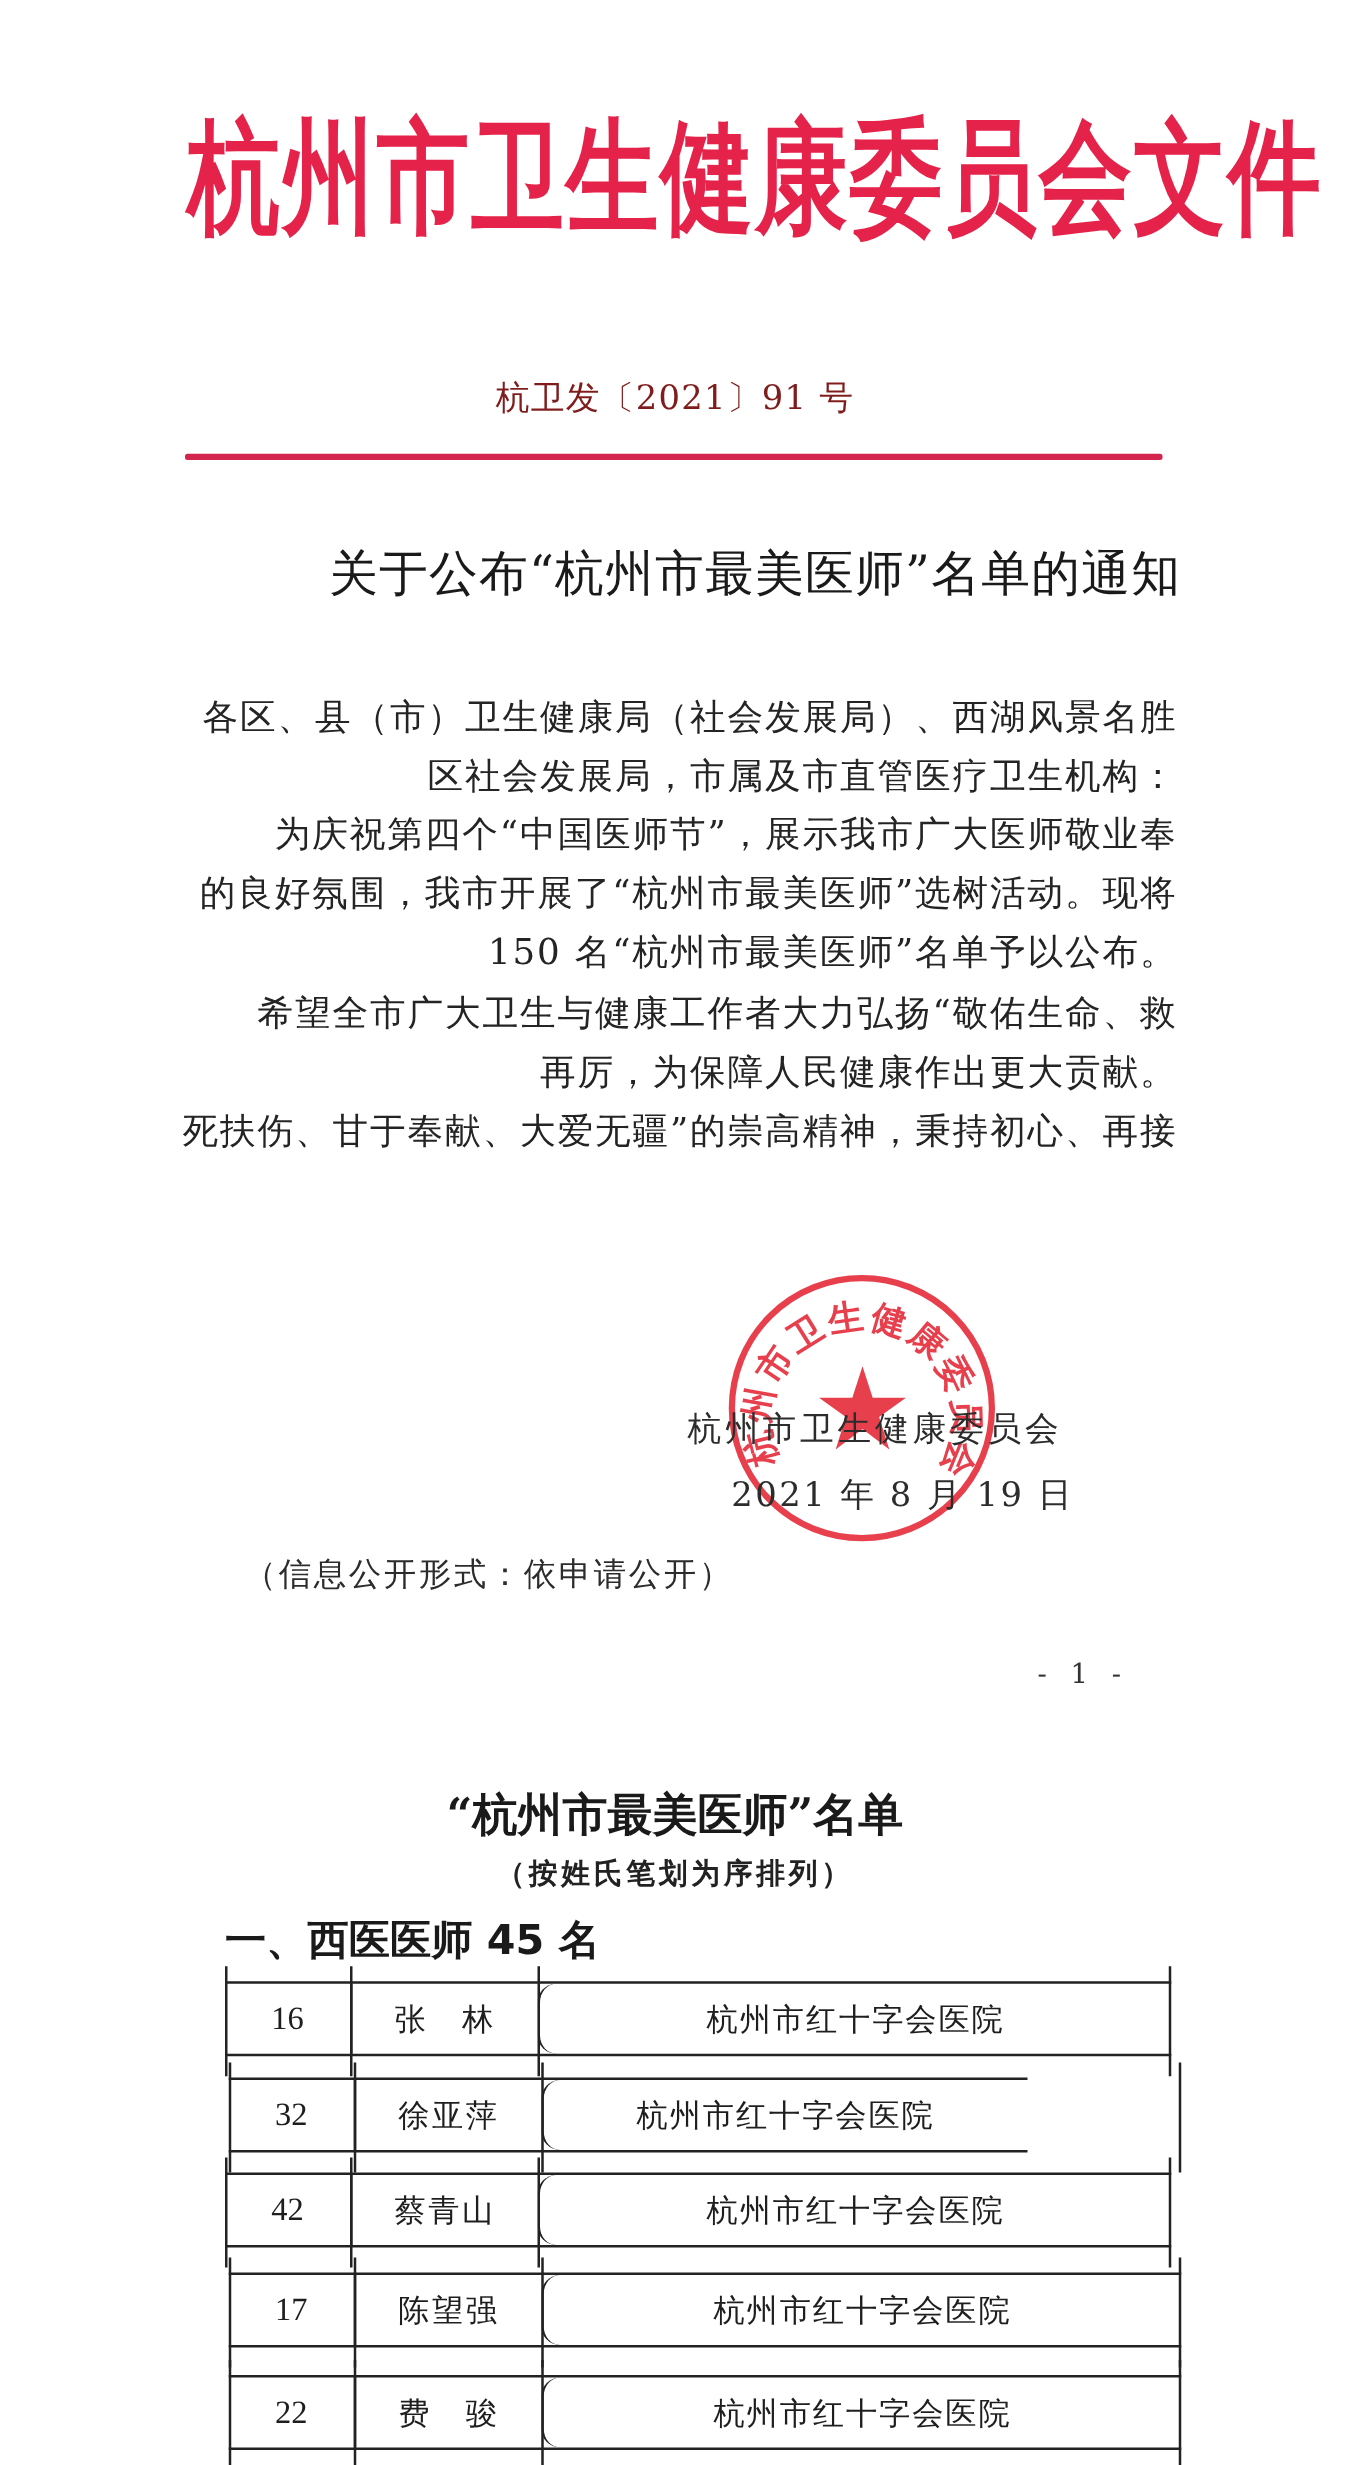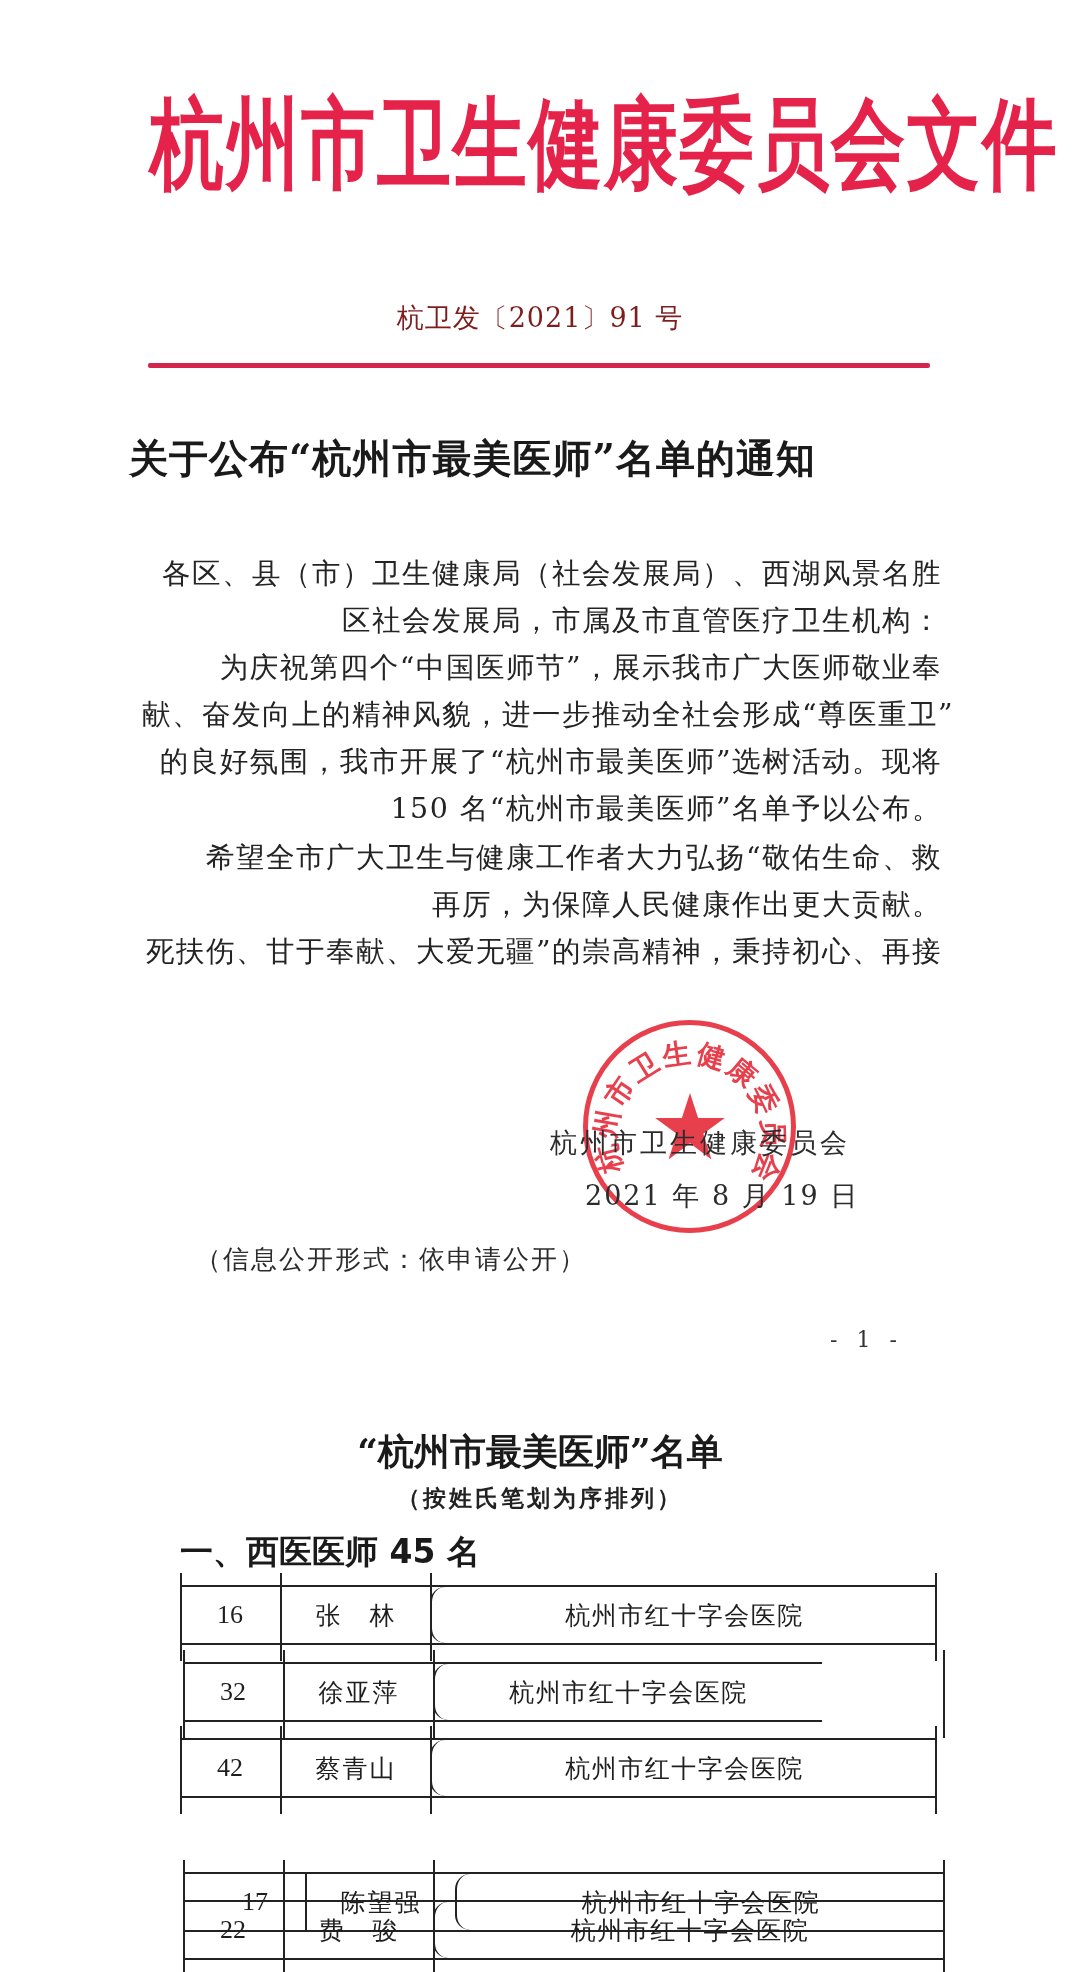--- a/index.html
+++ b/index.html
@@ -17,22 +17,22 @@
 
   .doc-number {
     position: absolute; left: 0; width: 1080px; top: 300px; text-align: center;
     font-size: 27px; color: #7f1d1d; letter-spacing: 1px;
   }
   .red-rule {
     position: absolute; left: 148px; top: 363px; width: 782px; height: 5px;
     background: #d3264f; border-radius: 2px;
   }
   .notice-title {
-    position: absolute; left: 0; width: 945px; top: 432px; text-align: center;
-    font-size: 39px; font-weight: bold; color: #1a1a1a; letter-spacing: 1px;
+    position: absolute; left: 0; width: 945px; top: 432px; text-align: right;
+    font-size: 39px; font-weight: normal; color: #1a1a1a; letter-spacing: 1px;
   }
   .body-text {
     position: absolute; left: 142px; top: 550px; width: 800px;
     font-size: 28.5px; line-height: 47px; color: #242424; letter-spacing: 1.5px;
   }
   .body-text p { white-space: nowrap; text-align: right; }
   .body-text .indent { padding-left: 62px; }
   .body-text .para { margin-top: 2px; }
 
   .seal {
@@ -108,21 +108,20 @@
 
 <div class="doc-number">杭卫发〔2021〕91 号</div>
 <div class="red-rule"></div>
 
 <div class="notice-title">关于公布“杭州市最美医师”名单的通知</div>
 
 <div class="body-text">
   <p>各区、县（市）卫生健康局（社会发展局）、西湖风景名胜</p>
   <p>区社会发展局，市属及市直管医疗卫生机构：</p>
   <p class="indent">为庆祝第四个“中国医师节”，展示我市广大医师敬业奉</p>
-  <p>献、奋发向上的精神风貌，进一步推动全社会形成“尊医重卫”</p>
   <p>的良好氛围，我市开展了“杭州市最美医师”选树活动。现将</p>
   <p>150 名“杭州市最美医师”名单予以公布。</p>
   <p class="indent para">希望全市广大卫生与健康工作者大力弘扬“敬佑生命、救</p>
   <p>再厉，为保障人民健康作出更大贡献。</p>
   <p>死扶伤、甘于奉献、大爱无疆”的崇高精神，秉持初心、再接</p>
 </div>
 
 <div class="seal">
   <svg class="seal-text" viewBox="0 0 203 203">
     <defs>
@@ -166,21 +165,21 @@
   </div>
 <div class="table-row" style="left:180px; top:1738px; width:757px;">
   <div class="cell num">42</div>
   <div class="cell name bar-l">蔡青山</div>
   <div class="cell org bar-l">杭州市红十字会医院</div>
 <div class="tick" style="left: 0px;"></div>
     <div class="tick" style="left: 100px;"></div>
     <div class="tick" style="left: 250px;"></div>
     <div class="tick" style="left: 755px;"></div>
   </div>
-<div class="table-row" style="left:183px; top:1872px; width:762px;padding-left:22px;">
+<div class="table-row" style="left:183px; top:1818px; width:762px;">
   <div class="cell num">17</div>
   <div class="cell name bar-l">陈望强</div>
   <div class="cell org bar-l">杭州市红十字会医院</div>
 <div class="tick" style="left: 0px;"></div>
     <div class="tick" style="left: 100px;"></div>
     <div class="tick" style="left: 250px;"></div>
     <div class="tick" style="left: 760px;"></div>
   </div>
 <div class="table-row" style="left:183px; top:1900px; width:762px;">
   <div class="cell num">22</div>

